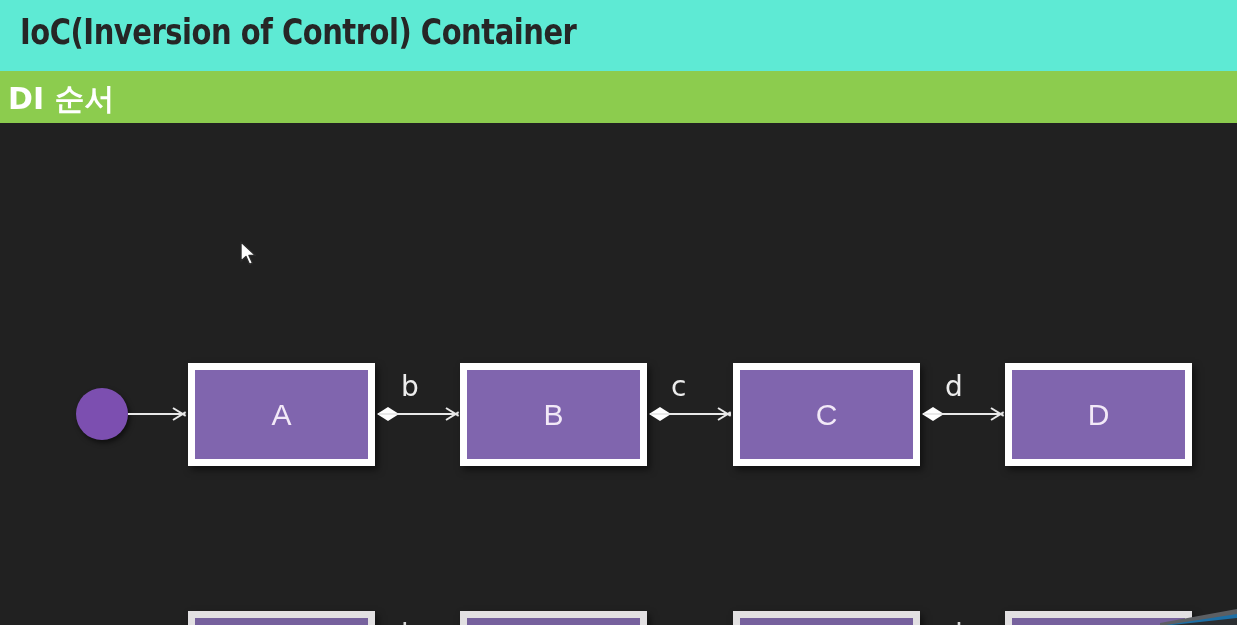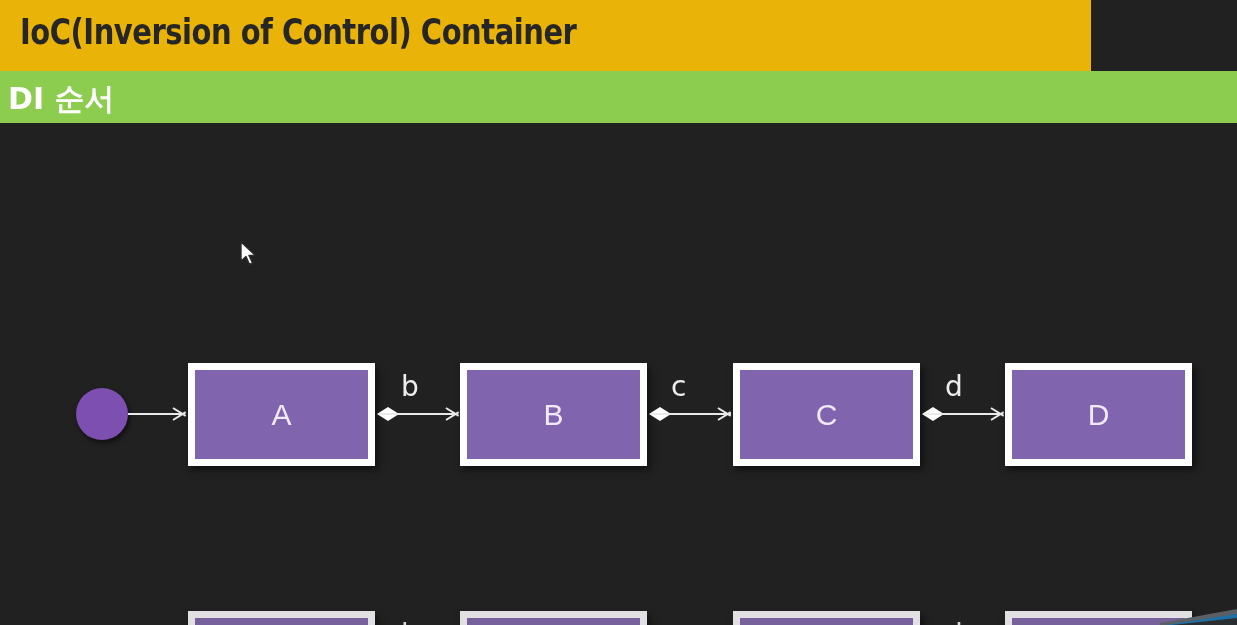--- a/index.html
+++ b/index.html
@@ -5,22 +5,22 @@
   html,body{margin:0;padding:0;}
   body{
     width:1237px;height:625px;overflow:hidden;
     background:#212121;
     font-family:"Liberation Sans","DejaVu Sans",sans-serif;
     position:relative;
   }
 
   
   #title-band{
-    position:absolute;left:0;top:0;width:1091px;height:71px;
-    background:#eab308;
+    position:absolute;left:0;top:0;width:1237px;height:71px;
+    background:#5eead4;
   }
   #slide-title{
     position:absolute;left:20px;top:12px;
     font-size:35px;font-weight:bold;color:#262626;
     letter-spacing:-0.5px;
     font-family:"DejaVu Sans Condensed","Liberation Sans",sans-serif;
     transform:scaleX(0.92);transform-origin:left center;
     white-space:nowrap;
   }
 

